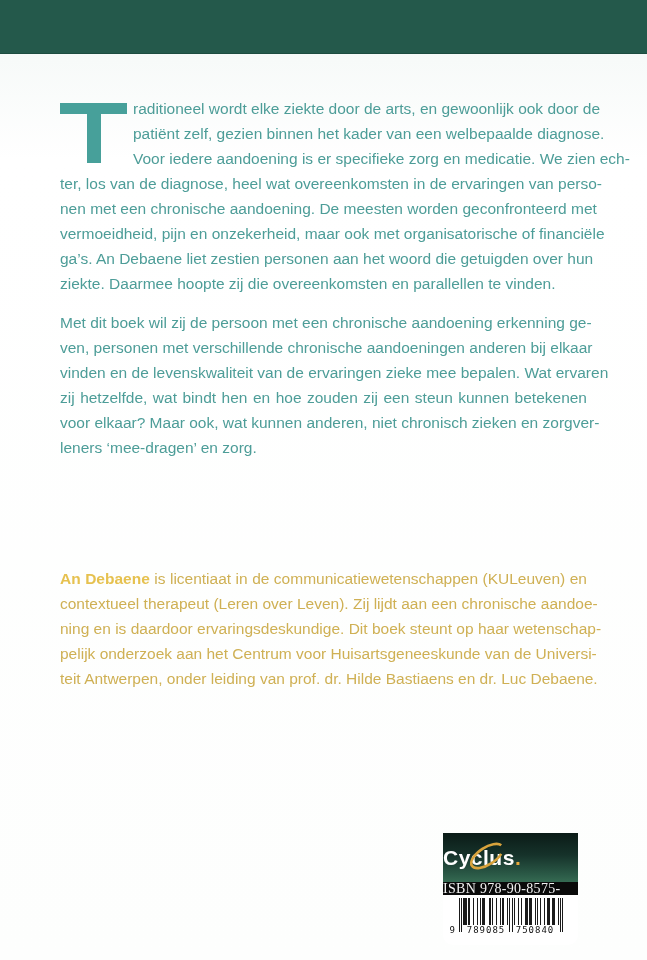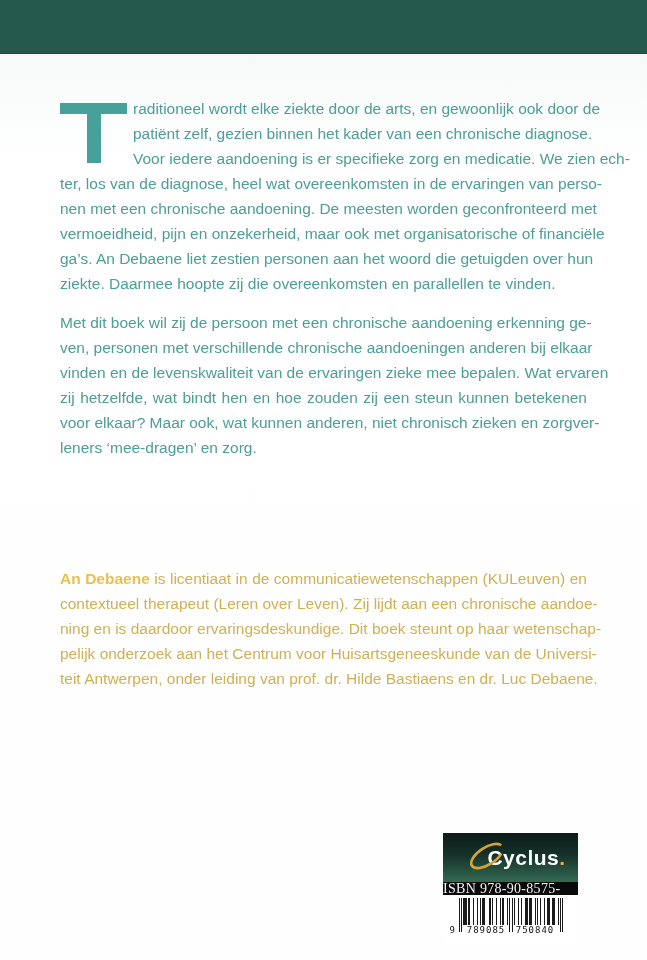--- a/index.html
+++ b/index.html
@@ -25,21 +25,21 @@
   
   .bio-band{position:absolute;left:0;top:537px;width:647px;height:423px;
     background:linear-gradient(180deg,#14352c 0px,#1d4a3e 7px,#22544660px,#24584a 110px,
                #296556 230px,#2b6d5c 330px,#2c7260 423px);}
   .bio-text{position:absolute;left:60px;top:566px;width:527px;color:#cfb054;font-size:15.5px;}
   .bio-text .tline b{color:#e6c14f;font-weight:700;}
   
   .pub-block{position:absolute;left:443px;top:833px;width:135px;height:112px;}
   .logo-area{position:relative;width:135px;height:49px;
              background:linear-gradient(180deg,#0b1b17 0%,#16322a 45%,#2b5a47 85%,#356a52 100%);}
-  .logo-text{position:absolute;left:16px;top:13px;width:135px;text-align:center;
+  .logo-text{position:absolute;left:0;top:13px;width:135px;text-align:left;
              color:#ffffff;font-size:21px;font-weight:700;letter-spacing:.5px;line-height:24px;}
   .logo-dot{color:#e8a93d;}
   .swoosh{position:absolute;left:0;top:0;pointer-events:none;}
   .isbn-band{position:relative;width:135px;height:13px;background:#0a0a0a;
              color:#f2f2f2;font-family:"Liberation Serif","DejaVu Serif",serif;
              font-size:14px;line-height:13px;text-align:left;letter-spacing:.3px;}
   .barcode-area{position:relative;width:135px;height:50px;background:#ffffff;
                 border-radius:0 0 10px 10px;}
   .barcode-wrap{position:relative;width:104px;margin:0 auto;padding-top:3px;}
   .bc-digits{position:absolute;left:0;top:29px;width:104px;height:12px;
@@ -58,21 +58,21 @@
 
   <div class="dropcap">
     <div class="bar"></div>
     <div class="stem"></div>
     <span class="sr">T</span>
   </div>
 
   <div class="body-text">
     <div class="para1">
         <div class="tline indent">raditioneel wordt elke ziekte door de arts, en gewoonlijk ook door de</div>
-        <div class="tline indent">patiënt zelf, gezien binnen het kader van een chronische diagnose.</div>
+        <div class="tline indent">patiënt zelf, gezien binnen het kader van een welbepaalde diagnose.</div>
         <div class="tline indent">Voor iedere aandoening is er specifieke zorg en medicatie. We zien ech-</div>
         <div class="tline">ter, los van de diagnose, heel wat overeenkomsten in de ervaringen van perso-</div>
         <div class="tline">nen met een chronische aandoening. De meesten worden geconfronteerd met</div>
         <div class="tline">vermoeidheid, pijn en onzekerheid, maar ook met organisatorische of financiële</div>
         <div class="tline">ga’s. An Debaene liet zestien personen aan het woord die getuigden over hun</div>
         <div class="tline lastline">ziekte. Daarmee hoopte zij die overeenkomsten en parallellen te vinden.</div>
       </div>
     <div class="para2">
         <div class="tline">Met dit boek wil zij de persoon met een chronische aandoening erkenning ge-</div>
         <div class="tline">ven, personen met verschillende chronische aandoeningen anderen bij elkaar</div>

